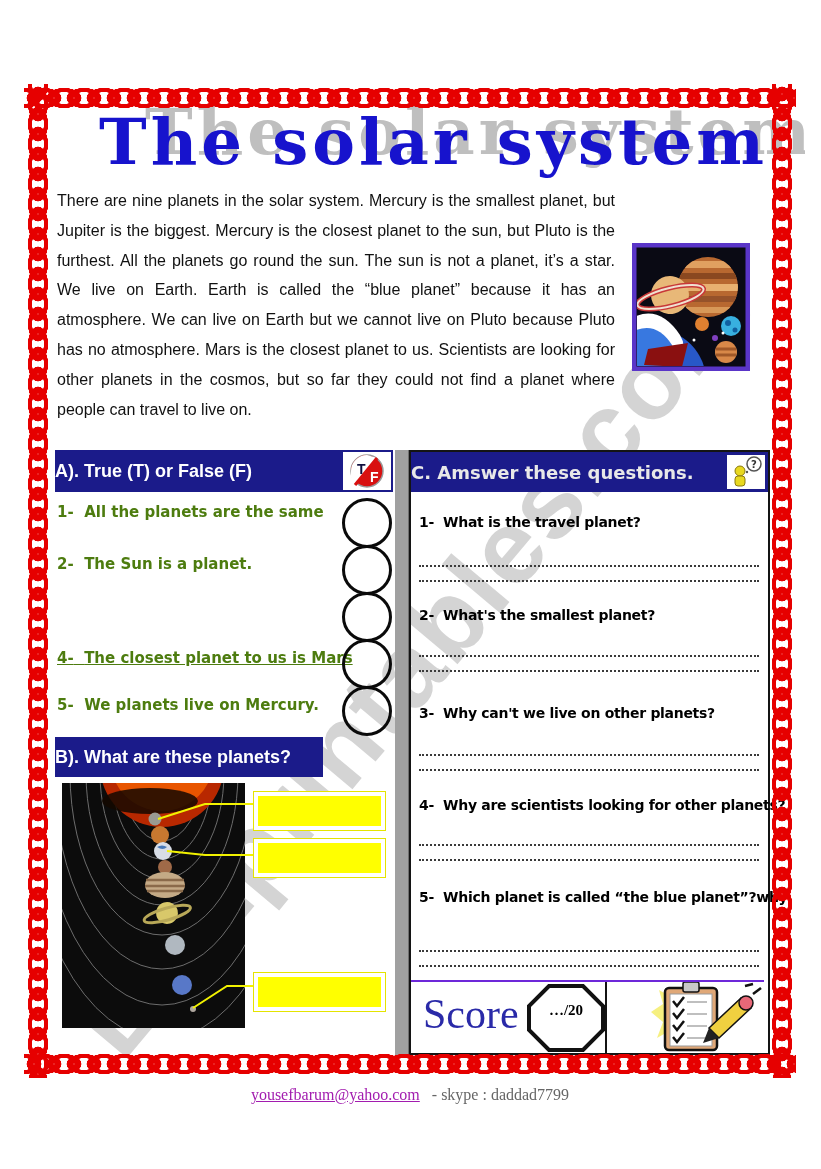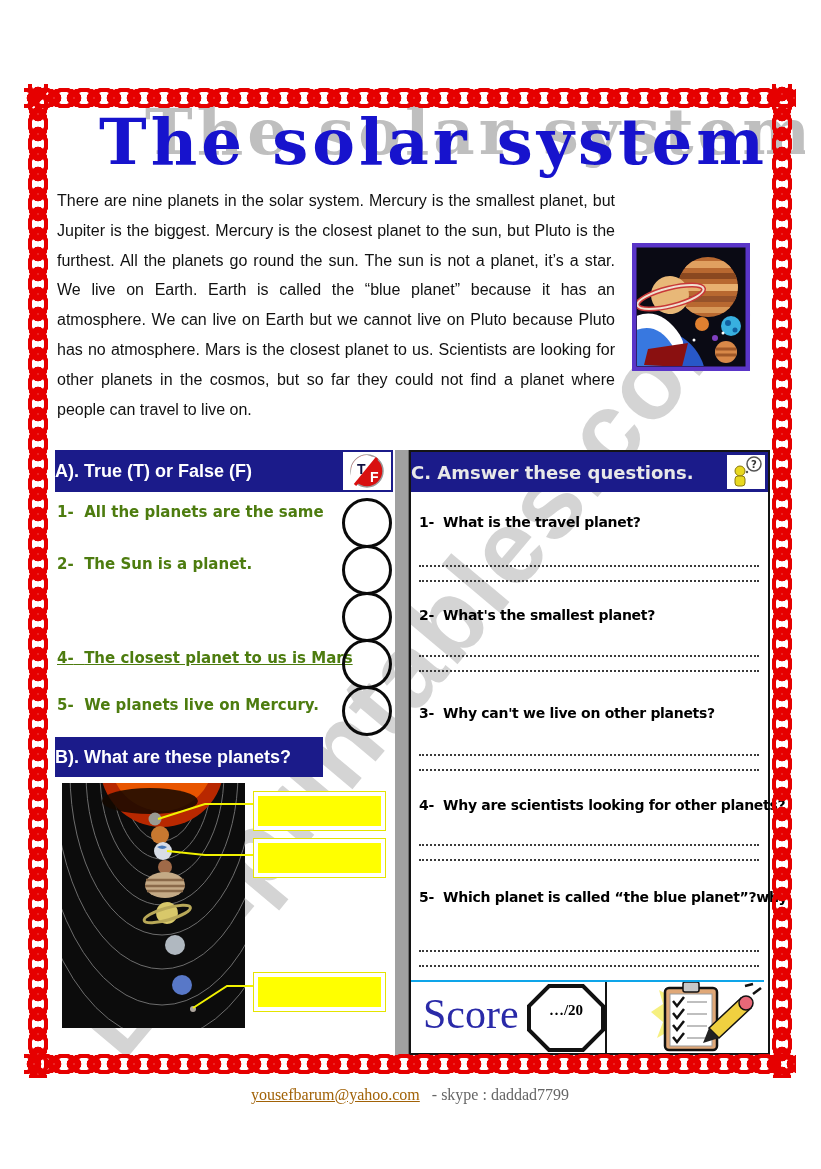--- a/index.html
+++ b/index.html
@@ -46,30 +46,30 @@
   .ansbox{z-index:2;border:1px solid #e4e400;background:#fff;padding:4px;box-sizing:border-box;}
   .ansbox .fill{width:100%;height:100%;background:#ffff00;}
 
   
   .secc{left:409px;top:450px;width:361px;height:605px;border:2px solid #141414;box-sizing:border-box;z-index:2;background:transparent;}
   .q{position:absolute;left:8px;font:bold 14px "DejaVu Sans",sans-serif;color:#000;white-space:nowrap;letter-spacing:-0.3px;z-index:2;}
   .qlines{position:absolute;left:8px;width:340px;z-index:2;}
   .dline{height:13px;border-bottom:2px dotted #3a3a3a;}
 
   
-  .score-row{position:absolute;left:0;top:528px;width:353px;height:73px;border-top:2px solid #0ea5e9;}
+  .score-row{position:absolute;left:0;top:528px;width:353px;height:73px;border-top:2px solid #6d28d9;}
   .score-label{position:absolute;left:12px;top:8px;font:42px "Liberation Serif",serif;color:#2a2aa8;}
   .score-divider{position:absolute;left:194px;top:0;width:0;height:73px;border-left:2px solid #141414;}
   .score-value{position:absolute;left:116px;top:20px;width:78px;text-align:center;
     font:bold 15px "Liberation Serif",serif;color:#000;}
 
   
   .footer{left:60px;top:1086px;width:700px;text-align:center;z-index:2;
     font:16px "Liberation Serif",serif;color:#666;}
-  .footer a{color:#a16207;text-decoration:underline;text-align:right;}
+  .footer a{color:#a21caf;text-decoration:underline;text-align:right;}
 
   .gray-divider{left:395px;top:450px;width:13px;height:608px;background:#a0a0a0;border-right:2px solid #6f6f6f;z-index:2;}
 </style>
 </head>
 <body>
 
 <div class="page">
 
   <div class="watermark">ESLprintables.com</div>
 

